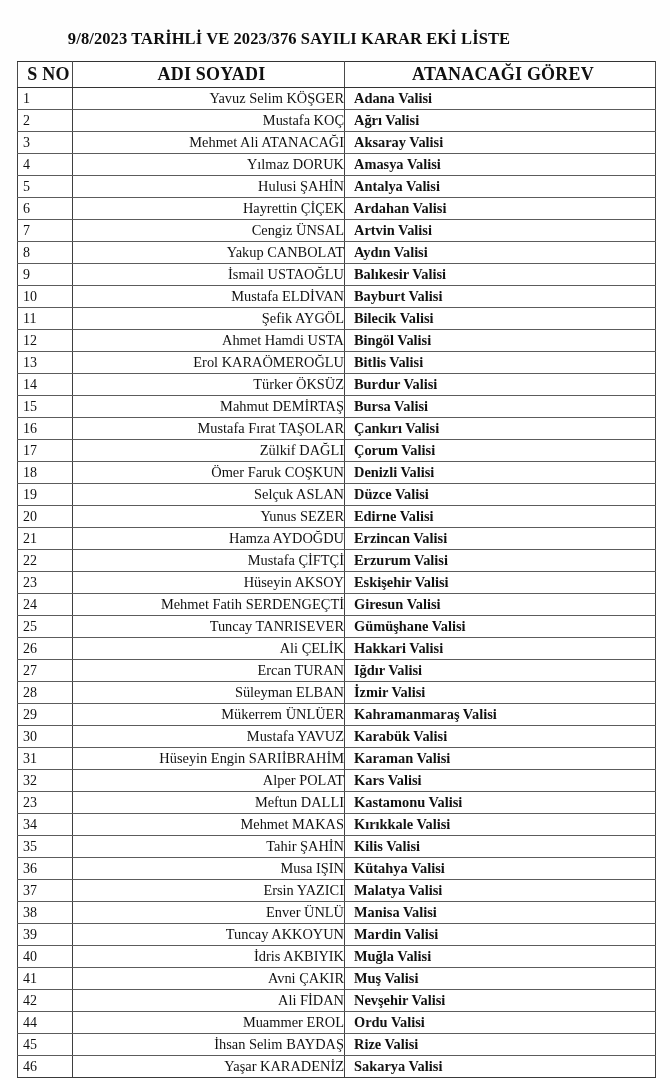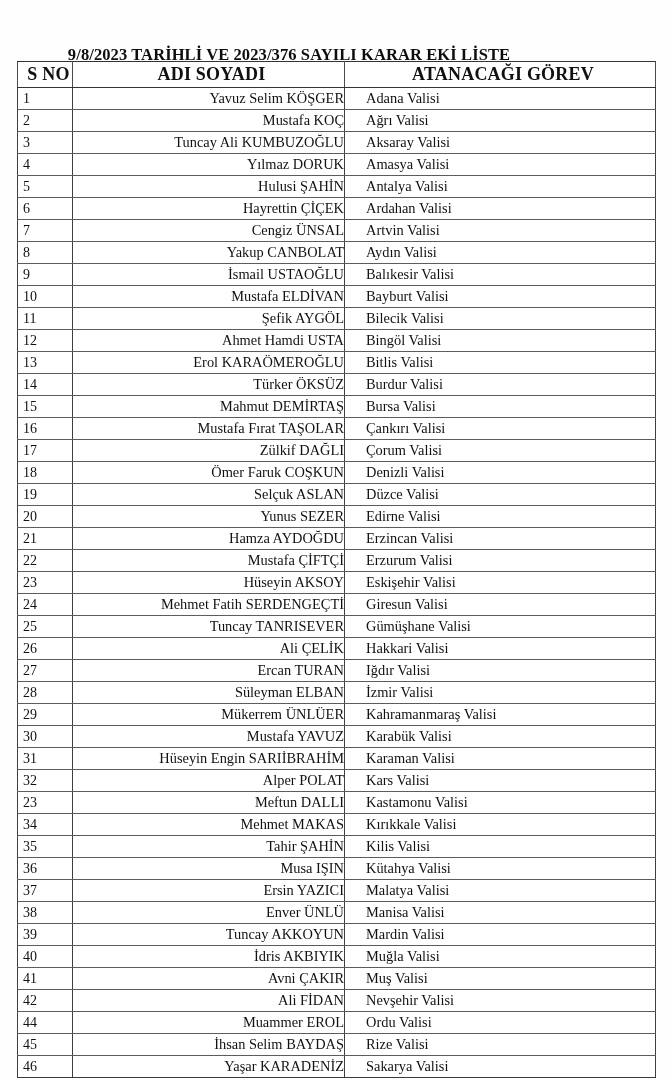--- a/index.html
+++ b/index.html
@@ -27,21 +27,20 @@
     top: 29px;
     left: 0;
     width: 578px;
     text-align: center;
     font-family: "Liberation Serif", "DejaVu Serif", serif;
     font-weight: bold;
     font-size: 16.5px;
     letter-spacing: 0.1px;
     color: #0d0d0d;
     white-space: nowrap;
-    margin-top: 16px;
   }
   .table-wrap {
     position: absolute;
     top: 61px;
     left: 17px;
     width: 638px;
   }
   table.list-table {
     border-collapse: collapse;
     width: 638px;
@@ -76,21 +75,22 @@
   table.list-table thead th.h-no { padding-left: 7px; }
   table.list-table tbody td.cell-no {
     padding-left: 5px;
     font-size: 14px;
   }
   table.list-table tbody td.cell-name {
     padding-left: 9px;
     text-align: right;
   }
   table.list-table tbody td.cell-duty {
-    padding-left: 21px;
+    padding-left: 9px;
+    font-weight: bold;
   }
   table.list-table tbody tr:last-child td {
     border-bottom: 1.5px solid #3a3a3a;
   }
   table.list-table tbody td {
     border-left-color: #3f3f3f;
     border-right-color: #3f3f3f;
     border-top-color: #5c5c5c;
     border-bottom-color: #5c5c5c;
   }
@@ -122,21 +122,21 @@
             <td class="cell-name">Yavuz Selim KÖŞGER</td>
             <td class="cell-duty">Adana Valisi</td>
           </tr>
           <tr>
             <td class="cell-no">2</td>
             <td class="cell-name">Mustafa KOÇ</td>
             <td class="cell-duty">Ağrı Valisi</td>
           </tr>
           <tr>
             <td class="cell-no">3</td>
-            <td class="cell-name">Tuncay Ali KUMBUZOĞLU</td>
+            <td class="cell-name">Mehmet Ali ATANACAĞI</td>
             <td class="cell-duty">Aksaray Valisi</td>
           </tr>
           <tr>
             <td class="cell-no">4</td>
             <td class="cell-name">Yılmaz DORUK</td>
             <td class="cell-duty">Amasya Valisi</td>
           </tr>
           <tr>
             <td class="cell-no">5</td>
             <td class="cell-name">Hulusi ŞAHİN</td>

